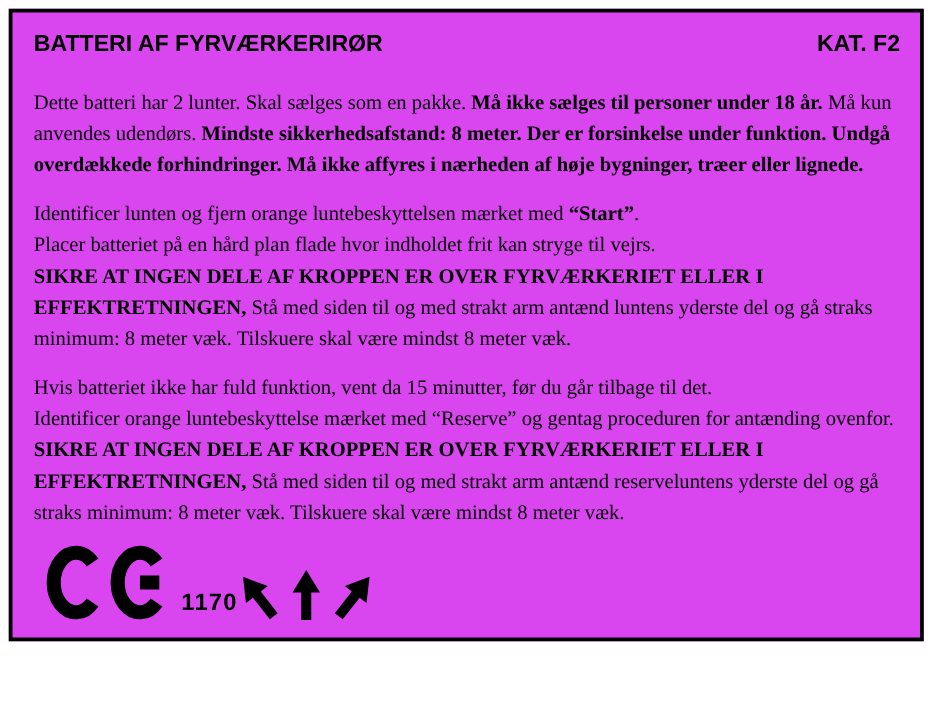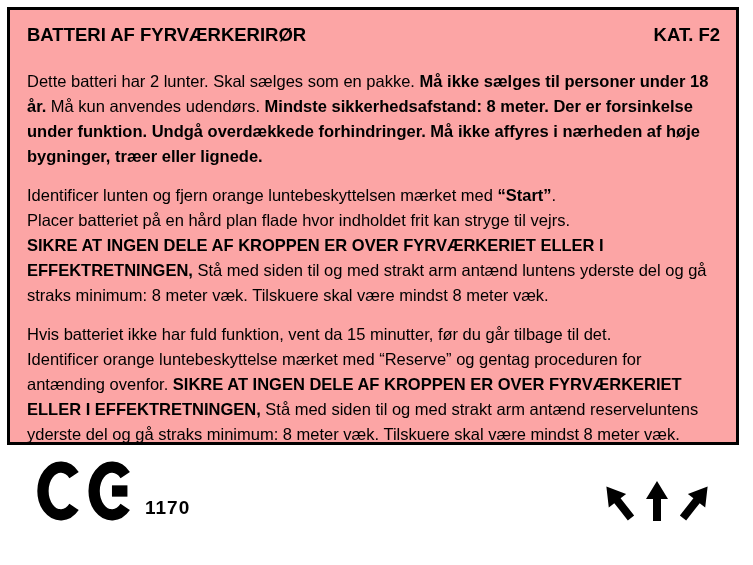--- a/index.html
+++ b/index.html
@@ -1,34 +1,34 @@
 <!DOCTYPE html>
 <html><head>
 <meta charset="utf-8">
 <style>
   html,body { margin:0; padding:0; }
   body {
     width:753px; height:565px; background:#ffffff; color:#000000;
     font-family:"Liberation Sans", sans-serif; position:relative; overflow:hidden;
   }
   .label-frame {
-    position:absolute; left:7px; top:7px; width:732px; height:438px;
+    position:absolute; left:7px; top:7px; width:732px; height:506px;
     border:3px solid #000; box-sizing:border-box;
-    padding:14px 16px 0 17px; background:#fca5a5;
+    padding:14px 16px 0 17px; background:#d946ef;
   }
   .header-row {
     display:flex; justify-content:space-between; align-items:baseline;
     font-size:18.5px; font-weight:700; white-space:nowrap;
   }
   .body-text { margin-top:23px; font-size:16.5px; line-height:25px; }
-  .body-text p { margin:0 0 14px 0; }
+  .body-text p { margin:0 0 14px 0;font-family:Liberation Serif, serif; }
   .b { font-weight:700; }
   .r { font-weight:400; }
   .footer-row {
-    display:flex; justify-content:space-between; align-items:flex-end;
+    display:flex; align-items:flex-end;
     margin-top:8px; padding:0 2px 0 10px;
   }
   .ce-group { display:flex; align-items:flex-end; }
   .ce-svg { display:block; }
   .notified-number { font-size:19px; font-weight:700; margin-left:14px; margin-bottom:2px; letter-spacing:1px; }
   .firing-group { text-align:center; margin-right:6px; }
   .arrows-svg { display:block; margin:0 auto; }
   .firing-label { font-size:19px; font-weight:700; margin-top:2px; letter-spacing:0.2px; }
 </style>
 </head>

